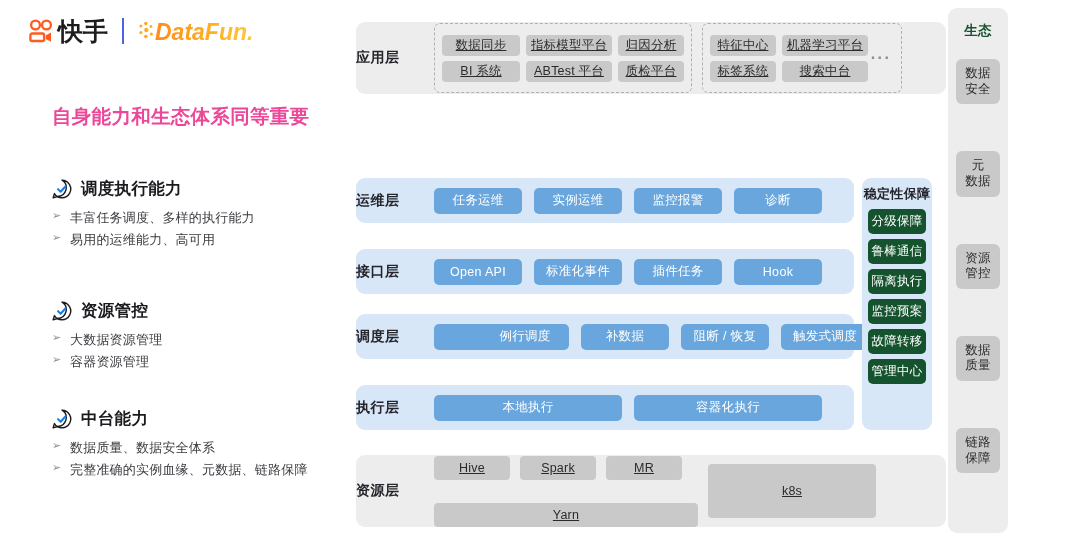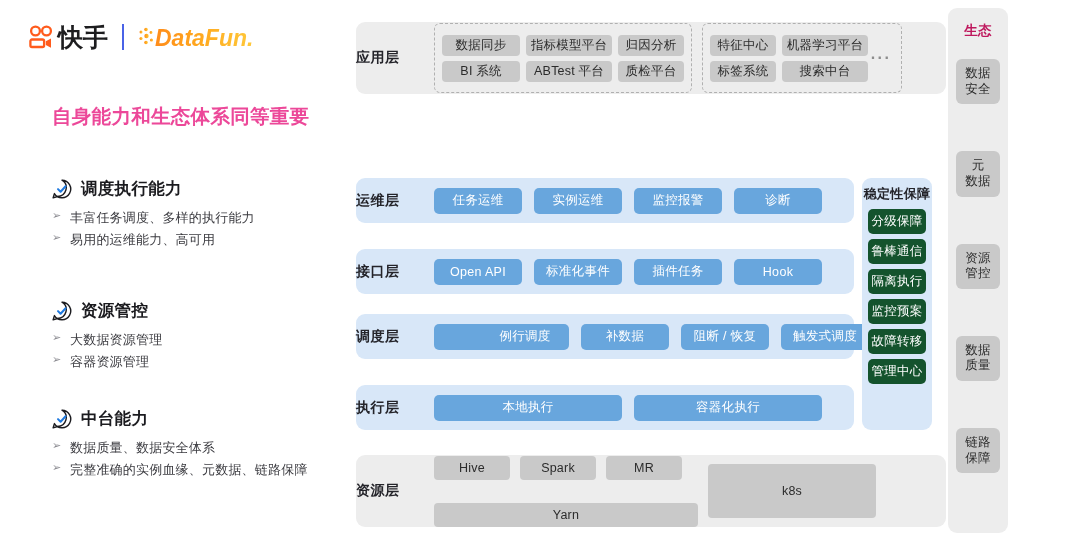--- a/index.html
+++ b/index.html
@@ -7,21 +7,21 @@
     width:1080px;height:541px;
     background:#ffffff;
     font-family:"Liberation Sans","DejaVu Sans",sans-serif;
     overflow:hidden;
     position:relative;
   }
 
   
   .left-panel{position:absolute;left:0;top:0;width:340px;height:541px;}
 
-  .logo-row{position:absolute;left:28px;top:22px;display:flex;align-items:center;gap:11px;}
+  .logo-row{position:absolute;left:28px;top:16px;display:flex;align-items:center;gap:11px;}
   .ks-logo{display:flex;align-items:center;gap:4px;}
   .ks-mark{width:26px;height:26px;position:relative;}
   .ks-text{font-size:25px;font-weight:bold;color:#1d1d1f;letter-spacing:0px;line-height:1;}
   .logo-divider{width:2px;height:26px;background:#4a63e7;margin:0 3px;}
   .datafun{display:flex;align-items:center;}
 
   .headline{
     position:absolute;left:52px;top:102px;width:270px;
     font-size:19.5px;font-weight:bold;color:#ec4899;line-height:1.45;
     letter-spacing:.3px;
@@ -55,20 +55,21 @@
   }
   .chips{display:flex;align-items:center;}
 
   
   .grey-band{background:#ededed;}
   .grey-chip{
     background:#c9c9c9;color:#2b2b2b;border-radius:4px;
     font-size:12.5px;text-align:center;display:flex;
     align-items:center;justify-content:center;
     letter-spacing:.2px;
+    text-decoration:underline;
   }
   .dashed-group{
     border:1.4px dashed #b0b0b0;border-radius:6px;
     display:flex;align-items:center;padding:5px 7px;
   }
 
   
   .blue-band{background:#d8e7f8;}
   .blue-chip{
     background:#68a6dd;color:#ffffff;border-radius:5px;
@@ -91,21 +92,21 @@
     font-size:12.5px;display:flex;align-items:center;justify-content:center;
     letter-spacing:.3px;
   }
 
   
   .eco{
     position:absolute;left:600px;top:8px;width:60px;height:525px;
     background:#ededed;border-radius:9px;
     display:flex;flex-direction:column;align-items:center;
   }
-  .eco-title{font-size:13.5px;font-weight:bold;color:#be185d;margin-top:14px;letter-spacing:.3px;}
+  .eco-title{font-size:13.5px;font-weight:bold;color:#14532d;margin-top:14px;letter-spacing:.3px;}
   .eco-chip{
     width:44px;background:#c9c9c9;color:#2b2b2b;border-radius:6px;
     font-size:12.5px;display:flex;flex-direction:column;
     align-items:center;justify-content:center;
     line-height:1.25;padding:7px 0;letter-spacing:.2px;
   }
 
   .ellipsis{
     font-size:16px;color:#8d8d8d;letter-spacing:1.5px;
     display:flex;align-items:center;justify-content:center;

